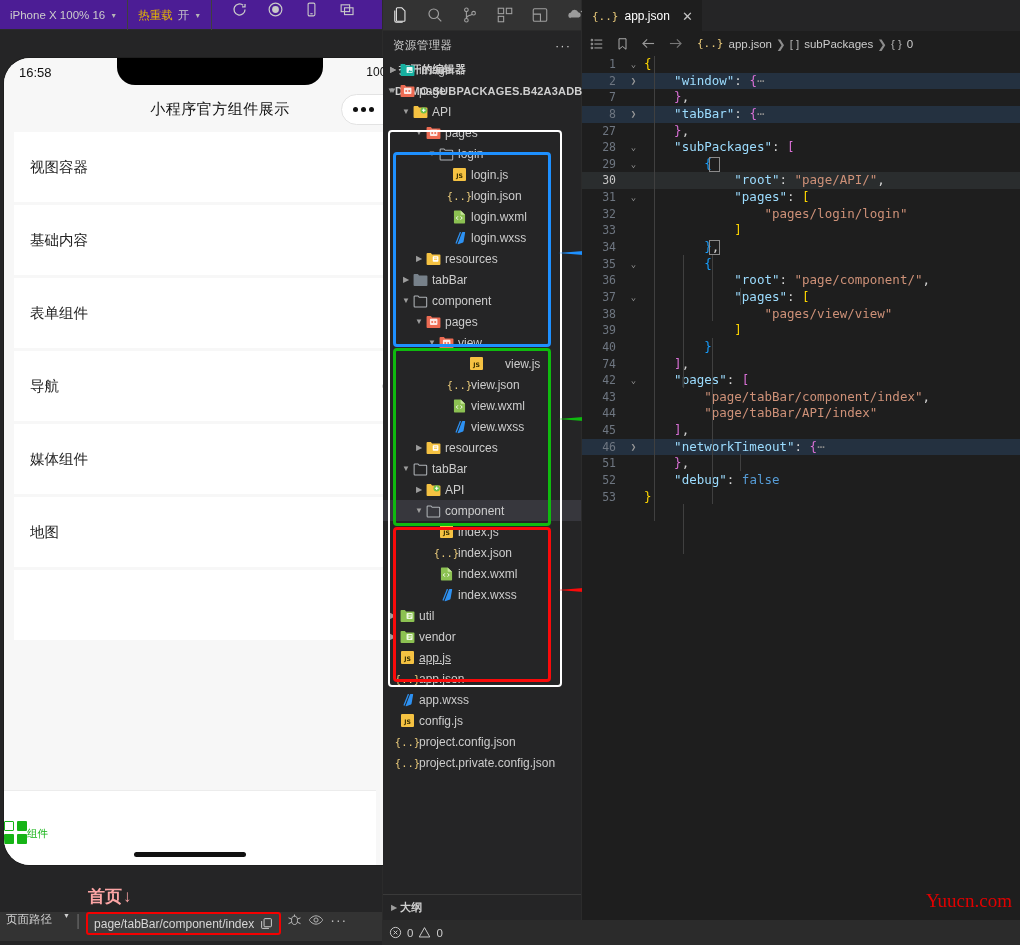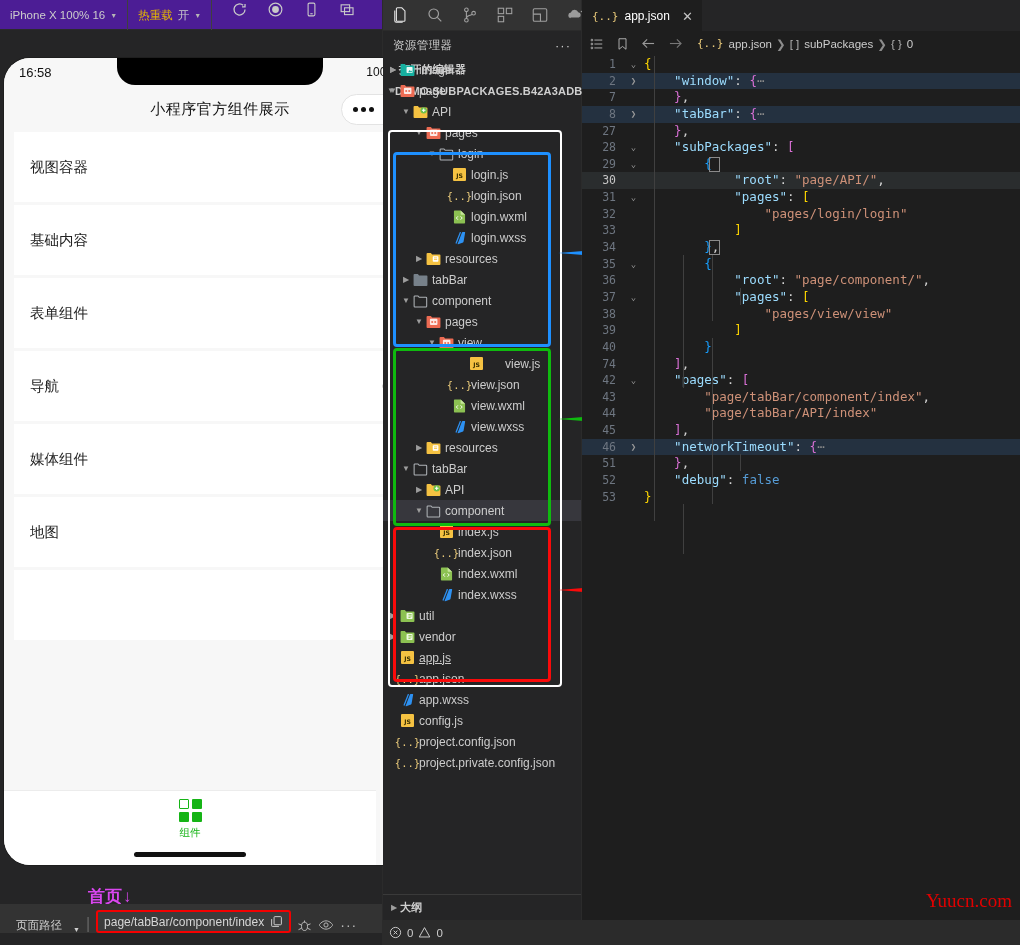--- a/index.html
+++ b/index.html
@@ -80,39 +80,39 @@
     padding: 0 16px;
   }
   .sim-row .lbl { font-size: 14.5px; color: #222; }
   .sim-row .ic { color: #777; display:flex; align-items:center; }
 
   #tabbar {
     position: absolute; left: 0; bottom: 0; width: 372px; height: 75px;
     background: #fff; border-top: 1px solid #ececec;
     display: flex;
   }
-  .tb-item { flex: 1; display: flex; flex-direction: column; align-items: center; justify-content: flex-start; padding-top: 8px; }
+  .tb-item { flex: 1; display: flex; flex-direction: row; align-items: center; justify-content: flex-start; padding-top: 8px; }
   .tb-item .t-lbl { font-size: 10.5px; margin-top: 4px; }
   .tb-item.active .t-lbl { color: #16b416; }
   .tb-item .t-lbl { color: #999; }
   .grid-ic { width: 23px; height: 23px; display: grid; grid-template-columns: 10px 10px; grid-template-rows: 10px 10px; gap: 3px; }
   .grid-ic span { display: block; background: #16b416; border-radius: 1px; }
   .grid-ic span.hollow { background: #fff; border: 1.5px solid #16b416; }
   .chip-ic { width: 23px; height: 23px; position: relative; }
   #home-indicator { position: absolute; left: 50%; transform: translateX(-50%); bottom: 8px;
                     width: 112px; height: 5px; background: #111; border-radius: 3px; }
 
   #sim-annot {
     position: absolute; left: 88px; top: 885px;
-    color: #d946ef; font-size: 17px; font-weight: bold;
+    color: #fca5a5; font-size: 17px; font-weight: bold;
     font-family: Liberation Mono, monospace;
   }
   #sim-statusbar {
-    position: absolute; left: 0; bottom: 12px; width: 382px; height: 29px;
-    background: #333333; display: flex; align-items: flex-end; padding: 0 16px; gap: 6px;
+    position: absolute; left: 0; bottom: 4px; width: 382px; height: 29px;
+    background: #333333; display: flex; align-items: flex-start; padding: 0 6px; gap: 6px;
   }
   #sim-statusbar .lab { color: #cfcfcf; font-size: 11.5px; }
   #path-box {
     border: 2px solid #f40000; border-radius: 3px; height: 23px;
     display: flex; align-items: center; padding: 0 6px; gap: 6px;
     background: #3c3c3c;
   }
   #path-box .pv { color: #d6d6d6; font-size: 12px; font-family: "Liberation Sans", sans-serif; }
   .sb-ic { color: #b9b9b9; display: flex; align-items: center; }
 

